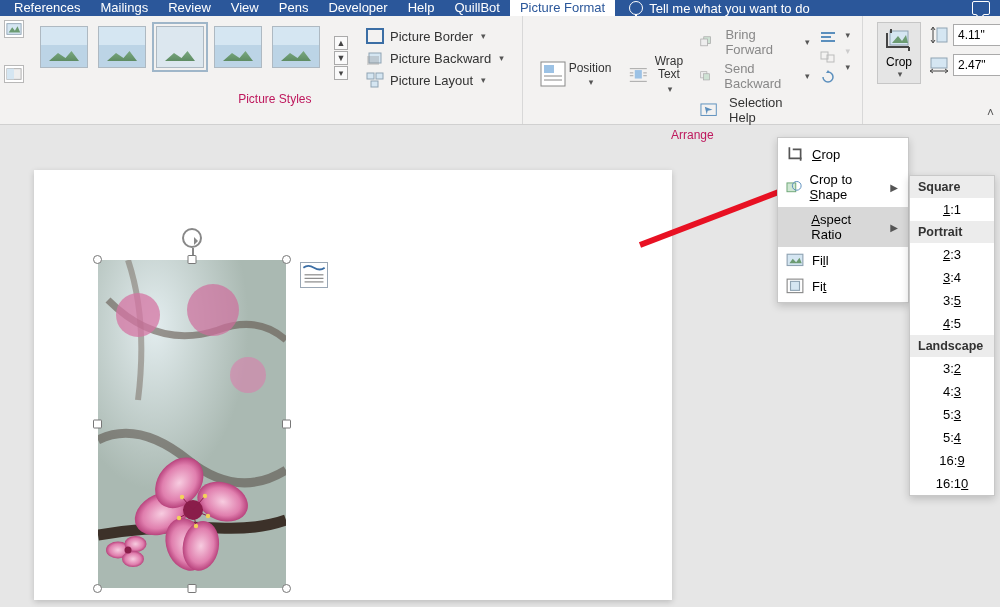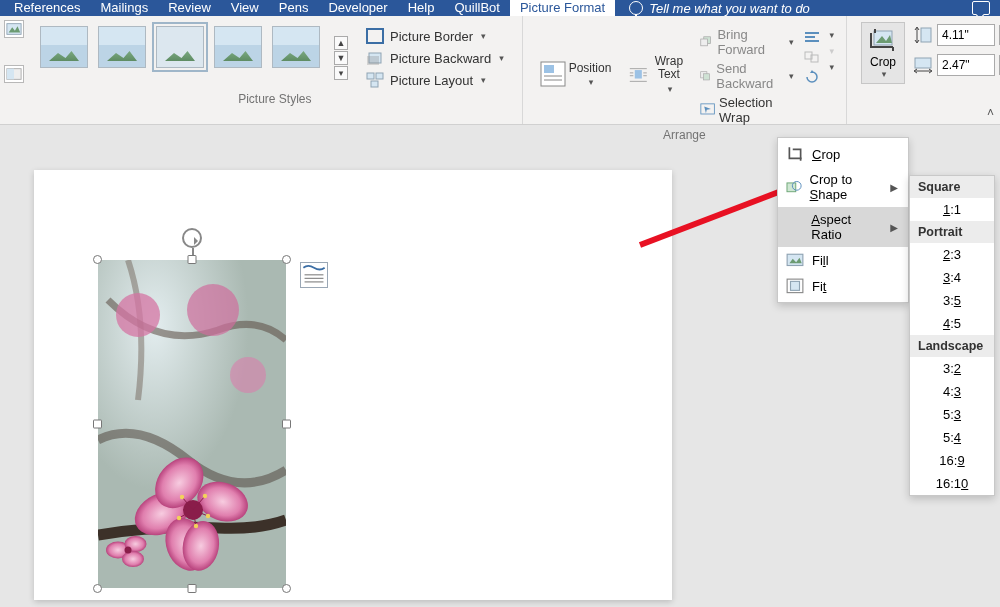--- a/index.html
+++ b/index.html
@@ -2,30 +2,30 @@
 <html><head>
 <meta charset="utf-8">
 <style>
 * { box-sizing: border-box; margin: 0; padding: 0; font-family: "Segoe UI", sans-serif; }
 html, body { width: 1000px; height: 607px; overflow: hidden; background: #e6e6e6; }
 
 .title-bar { height: 16px; background: #2b579a; display: flex; align-items: center; padding: 0 4px; color: #fff; font-size: 13px; }
 .tabs { display: flex; align-items: center; gap: 0; }
 .tab { padding: 5px 10px 6px; cursor: pointer; color: #fff; }
 .tab.active { background: #fff; color: #2b579a; }
-.tell-me { display: flex; align-items: center; gap: 6px; margin-left: 14px; font-size: 13px; font-style: italic; }
+.tell-me { display: flex; align-items: center; gap: 6px; margin-left: 14px; font-size: 13px; }
 .tell-me .bulb { width: 14px; height: 14px; border: 1.5px solid #fff; border-radius: 50%; position: relative; }
 .tell-me .bulb::after { content:""; position:absolute; left:5px; top:12px; width:2px; height:3px; background:#fff;}
 .spacer { flex: 1; }
 .comment-icon { width: 18px; height: 14px; border: 1.5px solid #fff; border-radius: 2px; position: relative; margin-right: 6px; }
 .comment-icon::after { content: ""; position: absolute; left: 4px; bottom: -4px; width: 5px; height: 5px; background: #2b579a; border-left: 1.5px solid #fff; border-bottom: 1.5px solid #fff; transform: rotate(-45deg); }
 
 .ribbon { height: 109px; background: #f3f2f1; border-bottom: 1px solid #d0d0d0; display: flex; position: relative; }
 .ribbon-col { border-right: 1px solid #d8d8d8; padding: 4px 6px 2px; display: flex; flex-direction: column; }
-.ribbon-col-label { text-align: center; font-size: 12px; color: #737373; padding: 2px 0 1px; }
+.ribbon-col-label { text-align: center; font-size: 12px; color: #be185d; padding: 2px 0 1px; }
 
 .small-stack { display: flex; flex-direction: column; gap: 1px; padding-top: 4px; padding-right: 4px; }
 .mini-btn { width: 20px; height: 18px; background: #fff; border: 1px solid #b8b8b8; position: relative; }
 .mini-btn svg { width: 100%; height: 100%; }
 
 .styles-row { display: flex; gap: 10px; padding: 6px 10px 0 6px; }
 .style-thumb { width: 48px; height: 42px; background: linear-gradient(#d5e6f2 45%, #bcd4e6 45%); border: 1px solid #aeb9c2; position: relative; }
 .style-thumb.sel { outline: 2px solid #9fb6c9; outline-offset: 2px; background: #dce7ef; }
 .style-thumb::after { content:""; position:absolute; left:8px; right:8px; bottom:6px; height:10px; background: linear-gradient(#7aa87f, #5e8c63); clip-path: polygon(0 100%, 30% 20%, 55% 70%, 75% 0, 100% 100%); }
 .dd-col { display:flex; flex-direction:column; justify-content:center; gap:1px; margin-left:4px; }
@@ -34,21 +34,21 @@
 .pic-opts { display: flex; flex-direction: column; gap: 2px; padding: 6px 8px 0 4px; }
 .pic-opt { display: flex; align-items: center; gap: 6px; font-size: 13px; color: #333; padding: 2px 4px; cursor: pointer; }
 .pic-opt .ico { width: 18px; height: 16px; display: flex; align-items: center; justify-content: center; }
 .chev { font-size: 9px; color: #555; margin-left: 2px; }
 
 .big-btn { display: flex; flex-direction: row; align-items: center; justify-content: flex-start; padding: 4px 8px 0; font-size: 12px; color: #333; cursor: pointer; }
 .big-btn .big-ico { width: 32px; height: 32px; display: flex; align-items: center; justify-content: center; margin-bottom: 2px; }
 .big-btn .lbl { text-align: center; line-height: 1.1; }
 
 .arrange-mid { display: flex; flex-direction: column; gap: 2px; padding: 6px 6px 0 0; }
-.arr-row { display: flex; align-items: center; gap: 4px; font-size: 13px; color: #888; padding: 1px 4px; }
+.arr-row { display: flex; align-items: center; gap: 12px; font-size: 13px; color: #888; padding: 1px 4px; }
 .arr-row.enabled { color: #333; cursor: pointer; }
 .arr-row .ico { width: 18px; height: 14px; }
 
 .arrange-small { display:flex; flex-direction:column; gap:6px; padding:10px 6px 0 0;}
 .tiny { width:18px; height:14px; }
 
 .crop-group { display: flex; align-items: flex-start; padding: 2px 8px 0 8px; gap: 8px; }
 .crop-btn { display:flex; flex-direction:column; align-items:center; padding:4px 6px; background:#e5e5e5; border:1px solid #c6c6c6; cursor:pointer; font-size:12px; }
 .crop-btn .big-ico { width:30px; height:28px; }
 .size-fields { display:flex; flex-direction:column; gap:8px; padding-top:2px;}
@@ -219,21 +219,21 @@
                 <rect x="5" y="4" width="9" height="9" fill="#cfe2d4" stroke="#aaa"></rect>
               </svg></span>
           <span>Send Backward</span>
             <span class="chev" style="margin-left:6px;">▾</span>
         </div>
         <div class="arr-row enabled">
           <span class="ico"><svg viewBox="0 0 18 14">
                 <rect x="1" y="1" width="16" height="12" fill="none" stroke="#5b8fbd"></rect>
                 <path d="M5 4 L13 7 L8 8 L7 12 Z" fill="#5b8fbd"></path>
               </svg></span>
-          <span>Selection Wrap</span>
+          <span>Selection Help</span>
         </div>
       </div>
       <div class="arrange-small">
         <div class="tiny"><svg viewBox="0 0 18 14">
               <line x1="2" y1="3" x2="16" y2="3" stroke="#5b8fbd" stroke-width="2"></line>
               <line x1="2" y1="7" x2="12" y2="7" stroke="#5b8fbd" stroke-width="2"></line>
               <line x1="2" y1="11" x2="16" y2="11" stroke="#5b8fbd" stroke-width="2"></line>
             </svg></div>
         <div class="tiny"><svg viewBox="0 0 18 14">
               <rect x="2" y="2" width="7" height="7" fill="none" stroke="#bbb"></rect>

